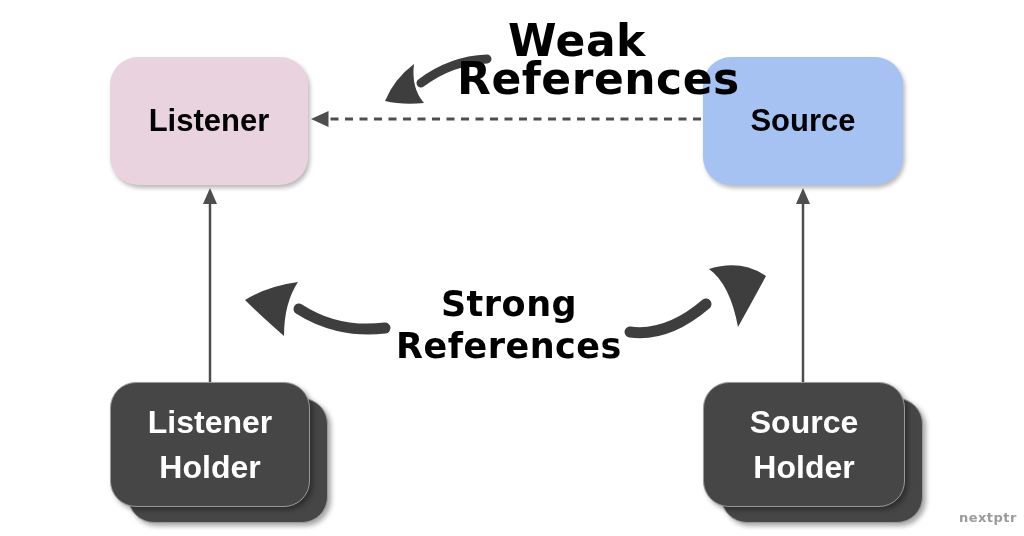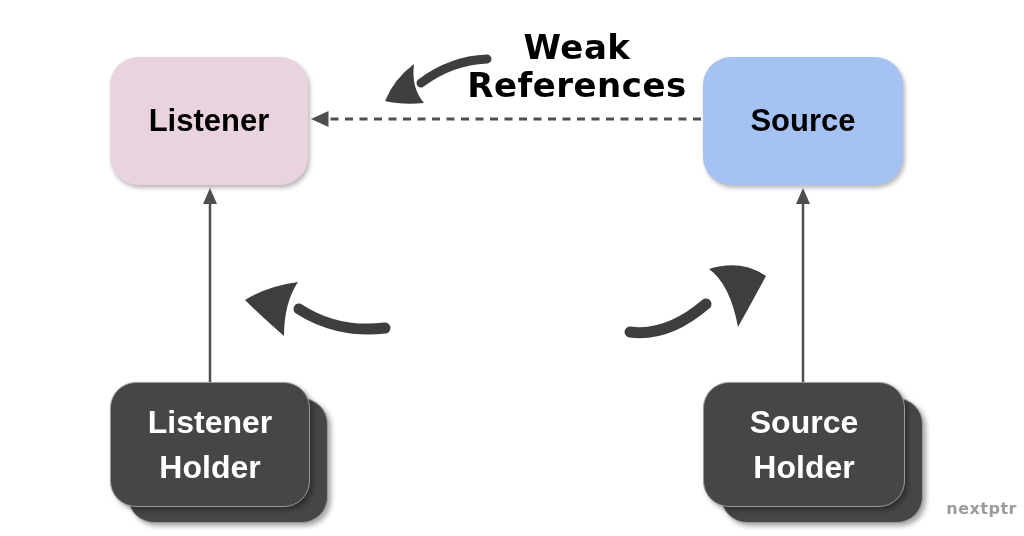--- a/index.html
+++ b/index.html
@@ -36,29 +36,29 @@
   .holder.back{z-index:1;}
   .lh-front{left:110px;top:382px;}
   .lh-back{left:128px;top:398px;}
   .sh-front{left:703px;top:382px;width:200px;}
   .sh-back{left:721px;top:398px;width:200px;}
   
   .annot{
     position:absolute;text-align:center;color:#000;
     font-family:"DejaVu Sans",sans-serif;font-weight:bold;letter-spacing:.5px;
   }
-  .annot-weak{left:457px;top:28px;width:240px;font-size:34px;line-height:38px;}
+  .annot-weak{left:457px;top:22px;width:240px;font-size:44px;line-height:38px;}
   .annot-strong{left:389px;top:283px;width:240px;font-size:35px;line-height:42px;}
   
   #edges{position:absolute;left:0;top:0;width:1024px;height:536px;pointer-events:none;}
   
   .watermark{
-    position:absolute;right:7px;bottom:18px;
+    position:absolute;right:7px;bottom:11px;
     font-family:"DejaVu Sans",sans-serif;font-weight:bold;
-    font-size:16px;color:#9b9b9b;letter-spacing:.5px;
+    font-size:13px;color:#9b9b9b;letter-spacing:.5px;
   }
 </style>
 </head>
 <body>
 
 <div id="stage">
 
   <svg id="edges" viewBox="0 0 1024 536">
 
     <g>
@@ -108,16 +108,20 @@
   <div class="holder back sh-back"></div>
   <div class="holder front sh-front">
     <span>Source</span>
     <span>Holder</span>
   </div>
 
   <div class="annot annot-weak">
     <div>Weak</div>
     <div>References</div>
   </div>
+  <div class="annot annot-strong">
+    <div>Strong</div>
+    <div>References</div>
+  </div>
 
   <div class="watermark">nextptr</div>
 
 </div>
 
 </body></html>

